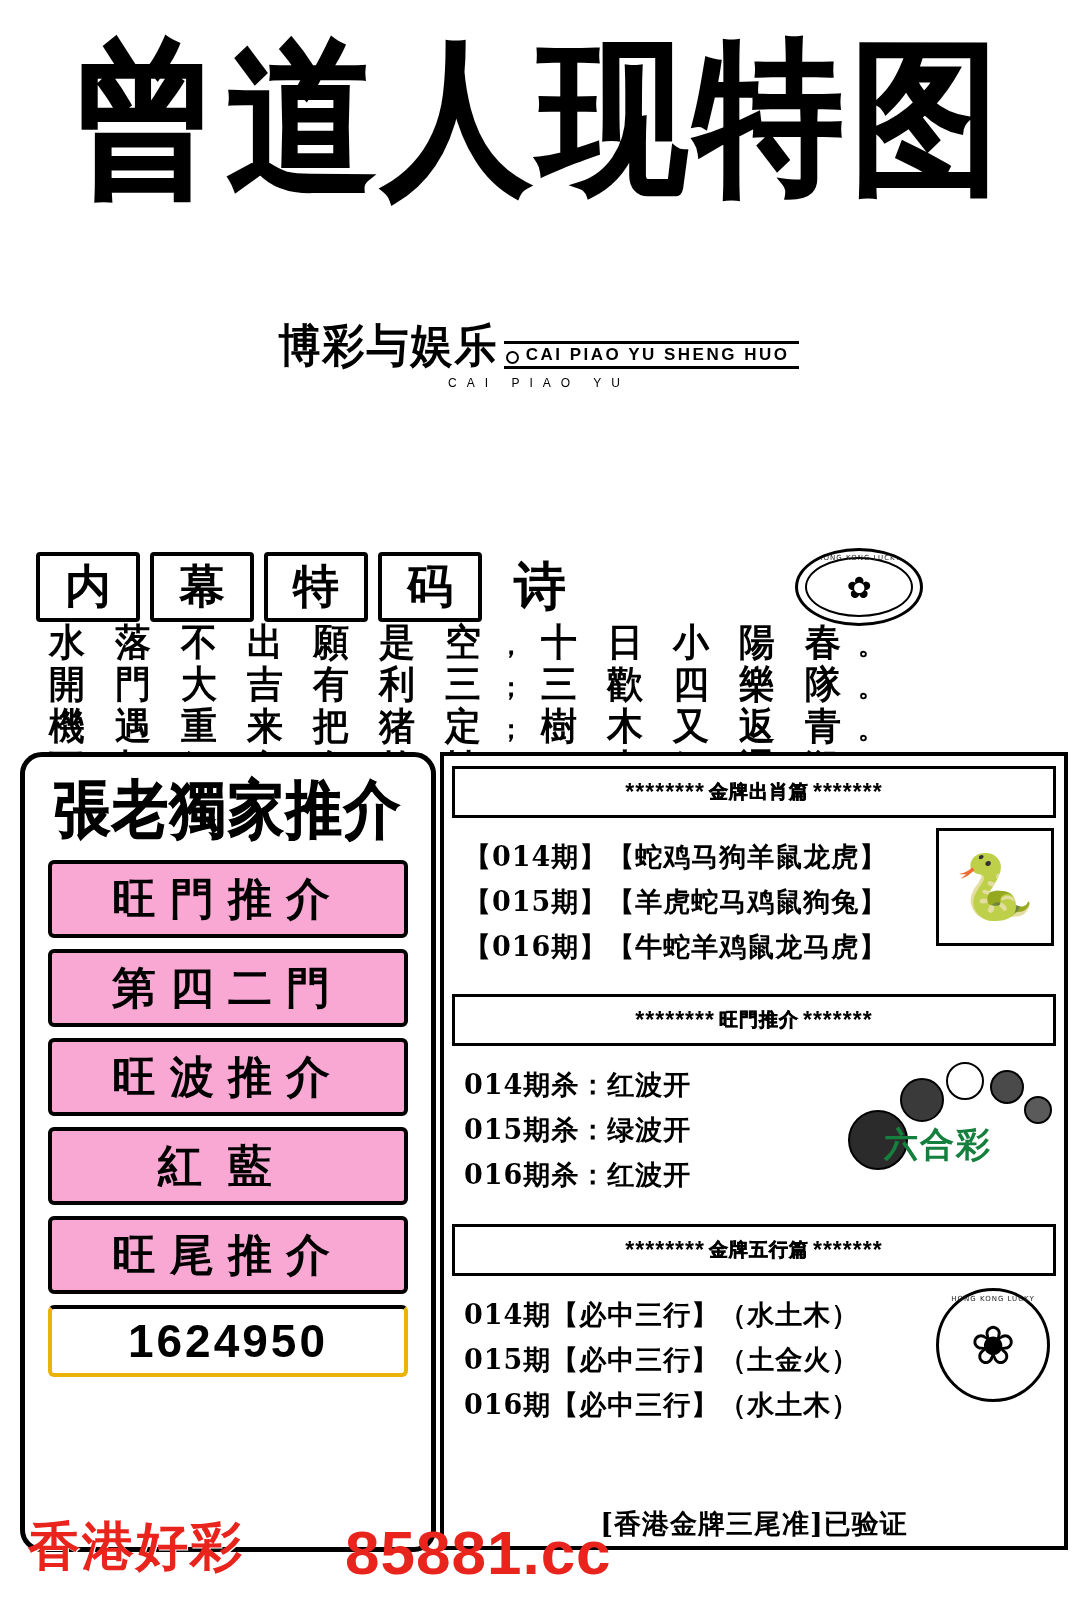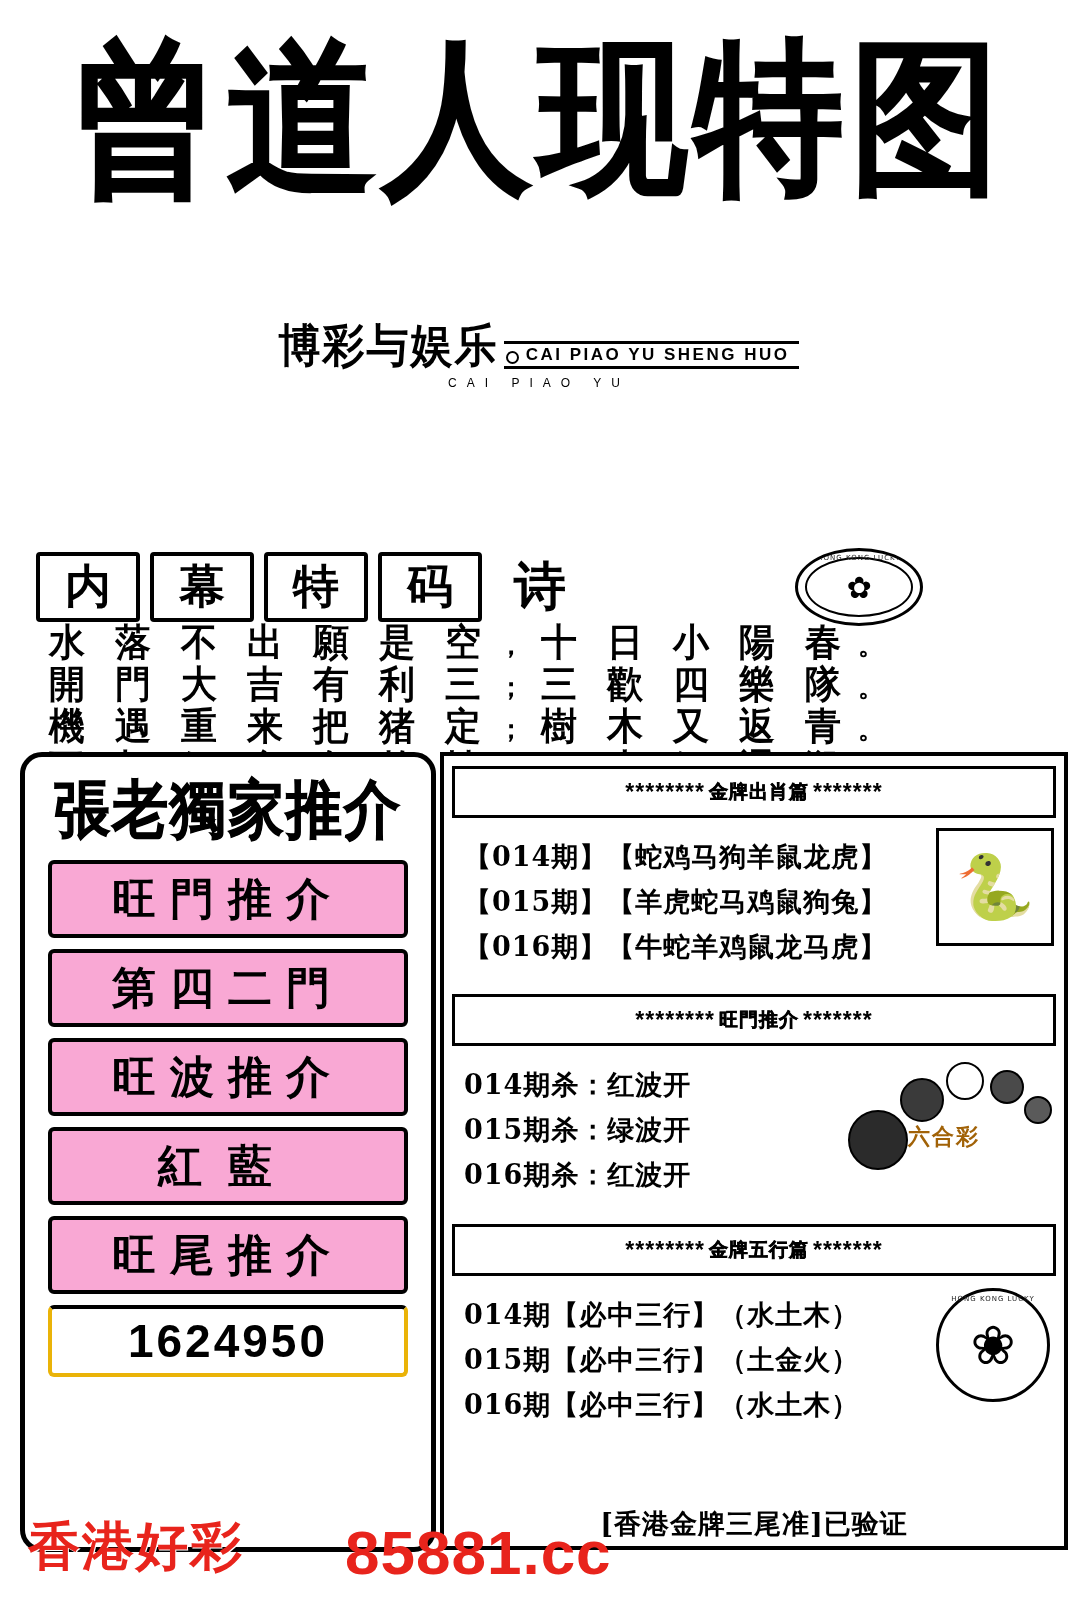--- a/index.html
+++ b/index.html
@@ -167,23 +167,23 @@
   .balls{
     position:absolute;right:6px;top:10px;width:210px;height:120px;
   }
   .ball{position:absolute;border-radius:50%;border:2px solid #000;}
   .b1{width:56px;height:56px;left:0;top:50px;background:#2b2b2b;}
   .b2{width:40px;height:40px;left:52px;top:18px;background:#3a3a3a;}
   .b3{width:34px;height:34px;left:98px;top:2px;background:#fff;}
   .b4{width:30px;height:30px;left:142px;top:10px;background:#4a4a4a;}
   .b5{width:24px;height:24px;left:176px;top:36px;background:#5a5a5a;}
   .balls .lbl{
-    position:absolute;left:60px;top:62px;
-    font-family:"DejaVu Serif","Liberation Serif",serif;
-    font-weight:700;font-size:22px;color:#a16207;letter-spacing:2px;
+    position:absolute;left:36px;top:62px;
+    font-family:"DejaVu Serif","Liberation Serif",serif;
+    font-weight:700;font-size:34px;color:#15803d;letter-spacing:2px;
   }
   .flower-seal{
     position:absolute;right:14px;top:8px;width:108px;height:108px;
     border:3px solid #000;border-radius:50%;
     display:flex;align-items:center;justify-content:center;
     font-size:54px;color:#000;background:#fff;
   }
   .flower-seal .ring{
     position:absolute;top:4px;left:0;width:100%;text-align:center;
     font-size:7px;color:#222;letter-spacing:1px;

